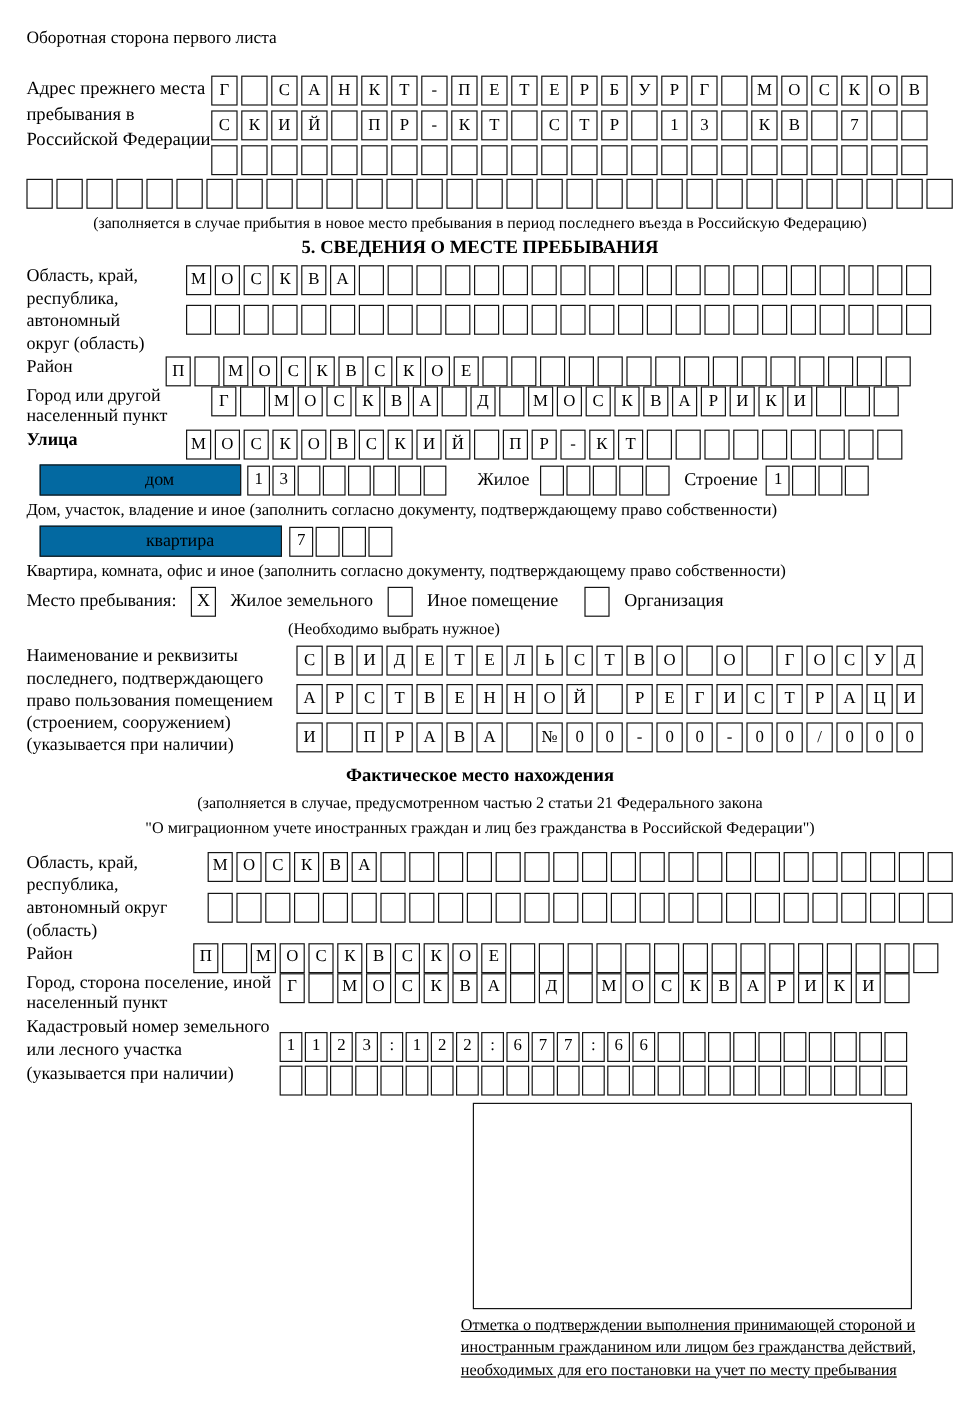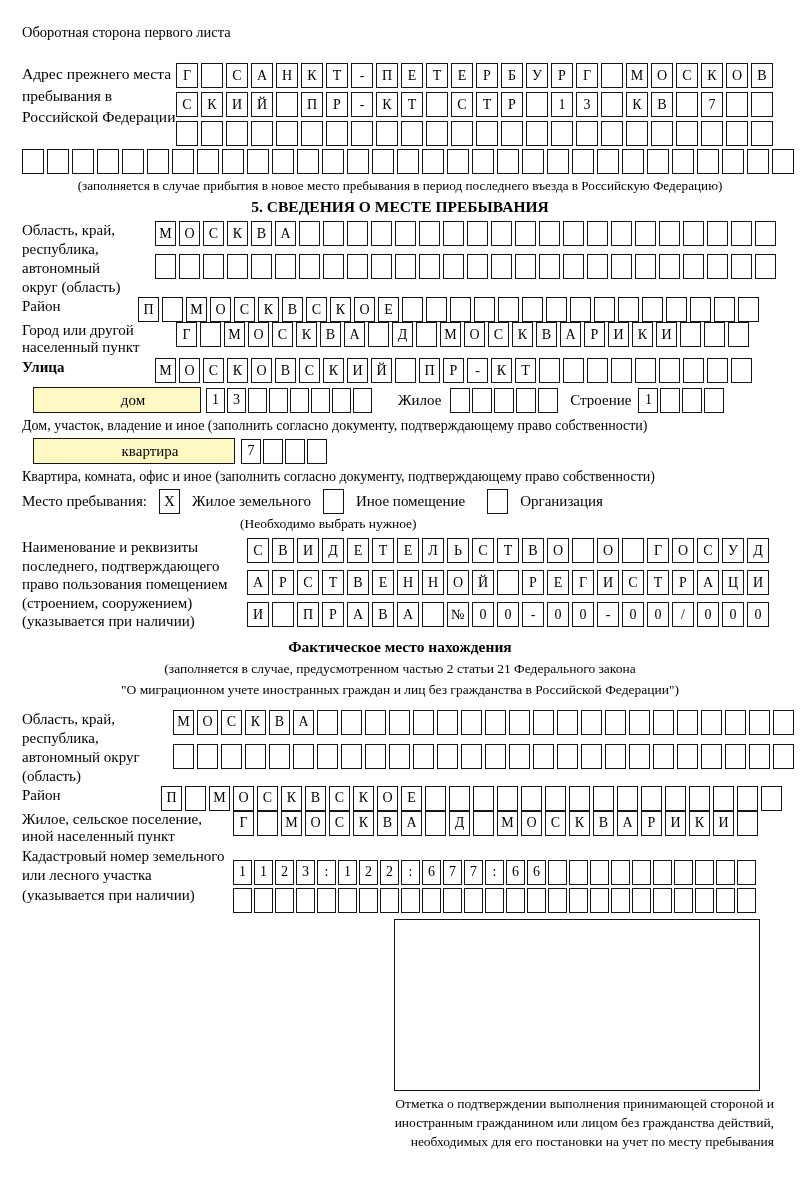--- a/index.html
+++ b/index.html
@@ -21,21 +21,21 @@
   .grid{display:flex;gap:var(--g,3px);}
   .rows{display:flex;flex-direction:column;gap:4px;}
   .frow{display:flex;align-items:flex-start;}
   .flabel{font-size:15px;line-height:19px;flex:none;box-sizing:border-box;}
   .hint{font-size:14px;line-height:16px;}
   .center{text-align:center;}
   .bold{font-weight:bold;}
   .wbox{
     box-sizing:border-box;border:1.6px solid #151515;height:26px;
     display:flex;align-items:center;justify-content:center;
-    font-size:15px;flex:none;background:#fef9c3;padding-left:32px;
+    font-size:15px;flex:none;background:#0369a1;padding-left:32px;
   }
   .chk{
     box-sizing:border-box;width:21px;height:25px;border:1.6px solid #151515;
     display:flex;align-items:center;justify-content:center;
     font-size:15px;flex:none;background:#fff;
   }
 
   
   .hdr-note{font-size:14.5px;text-align:left;padding:24px 56px 0 0;height:18px;}
 
@@ -104,22 +104,22 @@
   .blk-cad{margin-top:2px;}
   .blk-cad .flabel{width:211px;line-height:19.5px;}
   .blk-cad .rows{gap:3px;padding-top:13px;}
   .blk-cad .grid{--bw:19px;--g:2px;}
 
   .stamp{
     box-sizing:border-box;border:1.8px solid #151515;
     width:366px;height:172px;margin:6px 0 0 372px;background:#fff;
   }
   .stamp-cap{
-    width:390px;margin:3px 0 0 362px;text-align:right;
-    font-size:13.5px;line-height:19px;
+    width:390px;margin:3px 0 0 362px;text-align:left;
+    font-size:13.5px;line-height:19px;text-decoration:underline;
   }
 </style>
 </head>
 <body>
 
 <div class="page">
 
   <div class="hdr-note">Оборотная сторона первого листа</div>
 
   <div class="frow sec1">
@@ -616,21 +616,21 @@
         <div class="cell"></div>
         <div class="cell"></div>
         <div class="cell"></div>
         <div class="cell"></div>
         <div class="cell"></div>
         <div class="cell"></div>
       </div>
   </div>
 
   <div class="frow blk-city3">
-    <div class="flabel">Жилое, сельское поселение, иной населенный пункт</div>
+    <div class="flabel">Город, сторона поселение, иной населенный пункт</div>
     <div class="grid">
         <div class="cell">Г</div>
         <div class="cell"></div>
         <div class="cell">М</div>
         <div class="cell">О</div>
         <div class="cell">С</div>
         <div class="cell">К</div>
         <div class="cell">В</div>
         <div class="cell">А</div>
         <div class="cell"></div>

